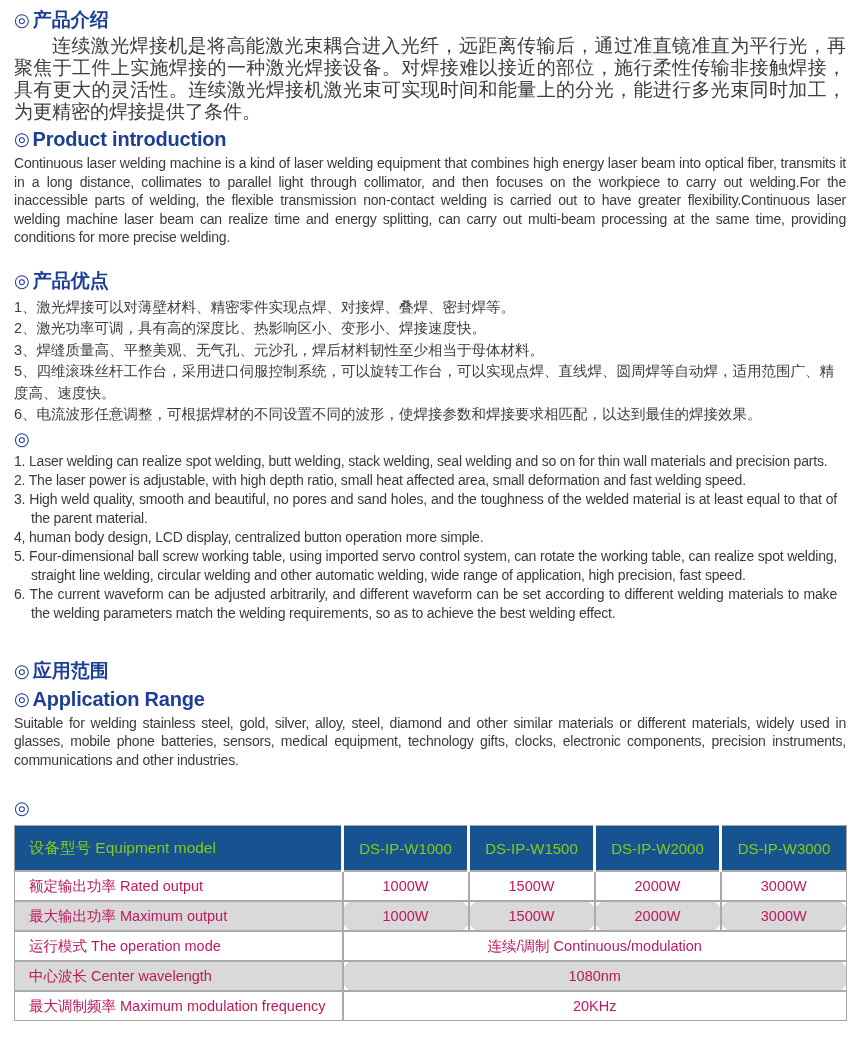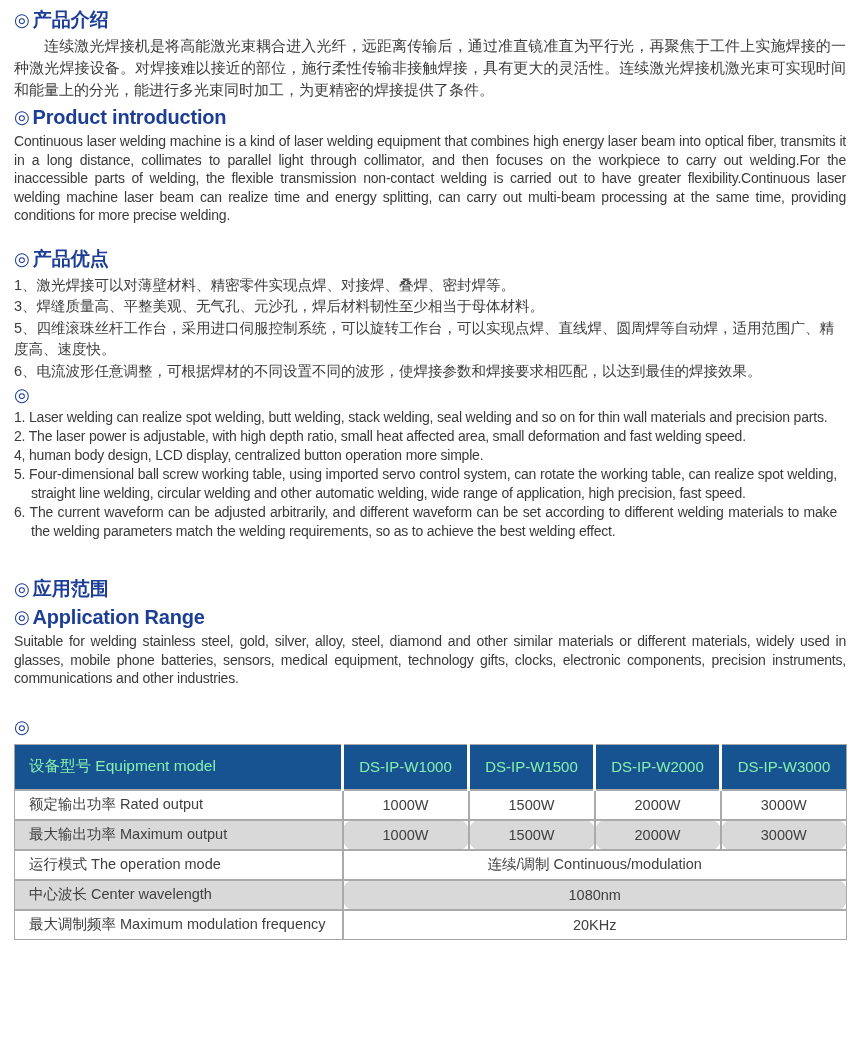--- a/index.html
+++ b/index.html
@@ -23,21 +23,21 @@
   }
   .sec-h .bullet { font-size: 18px; font-weight: normal; line-height: 1; }
   .sec-h.en { font-size: 20px; letter-spacing: -0.2px; }
   .mt22 { margin-top: 22px; }
   .mt36 { margin-top: 36px; }
   .mt30 { margin-top: 30px; }
   .mt4  { margin-top: 4px; }
 
   
   .para { margin: 3px 0 2px 0; text-align: justify; }
-  .cn-para { font-size: 15px; line-height: 22px; }
+  .cn-para { font-size: 19px; line-height: 22px; }
   .cn-para.indent { text-indent: 2em; }
   .en-para { font-size: 14px; line-height: 18.5px; letter-spacing: -0.2px; color: #3a3a3a; }
 
   
   .list { margin: 4px 9px 0 0; }
   .cn-list .item { font-size: 14.5px; line-height: 21.5px; }
   .en-list .item {
     font-size: 14px; line-height: 19px; letter-spacing: -0.2px; color: #3a3a3a;
     padding-left: 17px; text-indent: -17px; text-align: justify;
   }
@@ -47,33 +47,33 @@
     border-collapse: collapse;
     width: 832px;
     margin-top: 8px;
     border: 1px solid #a6a6a6;
     table-layout: fixed;
   }
   table.spec col.c-label { width: 328px; }
   table.spec col.c-model { width: 126px; }
   thead th {
     background: #175291;
-    color: #86efac;
+    color: #84cc16;
     font-weight: normal;
     font-size: 15px;
     height: 44px;
     text-align: center;
     padding: 0;
   }
   thead th.lbl { text-align: left; padding-left: 14px; font-size: 15.5px; }
   thead th + th { border-left: 3px solid #ffffff; }
   tbody td {
     height: 28px;
     font-size: 14.5px;
-    color: #404040;
+    color: #be185d;
     padding: 0 6px;
     border-top: 2px solid #aaaaaa;
   }
   tbody tr.alt td { background: #d9d9d9; }
   tbody td.lbl { text-align: left; padding-left: 14px; }
   tbody td.val { text-align: center; border-left: 2px solid #aaaaaa; border-radius: 11px; }
 </style>
 </head>
 <body>
 
@@ -90,31 +90,33 @@
     <span>Product introduction</span>
   </h2>
   <p class="para en-para">Continuous laser welding machine is a kind of laser welding equipment that combines high energy laser beam into optical fiber, transmits it in a long distance, collimates to parallel light through collimator, and then focuses on the workpiece to carry out welding.For the inaccessible parts of welding, the flexible transmission non-contact welding is carried out to have greater flexibility.Continuous laser welding machine laser beam can realize time and energy splitting, can carry out multi-beam processing at the same time, providing conditions for more precise welding.</p>
 
   <h2 class="sec-h cn mt22">
     <span class="bullet">◎</span>
     <span>产品优点</span>
   </h2>
   <div class="list cn-list">
     <div class="item">1、激光焊接可以对薄壁材料、精密零件实现点焊、对接焊、叠焊、密封焊等。</div>
+    <div class="item">2、激光功率可调，具有高的深度比、热影响区小、变形小、焊接速度快。</div>
     <div class="item">3、焊缝质量高、平整美观、无气孔、元沙孔，焊后材料韧性至少相当于母体材料。</div>
     <div class="item">5、四维滚珠丝杆工作台，采用进口伺服控制系统，可以旋转工作台，可以实现点焊、直线焊、圆周焊等自动焊，适用范围广、精度高、速度快。</div>
     <div class="item">6、电流波形任意调整，可根据焊材的不同设置不同的波形，使焊接参数和焊接要求相匹配，以达到最佳的焊接效果。</div>
   </div>
 
   <h2 class="sec-h en mt4">
     <span class="bullet">◎</span>
   </h2>
   <div class="list en-list">
     <div class="item">1. Laser welding can realize spot welding, butt welding, stack welding, seal welding and so on for thin wall materials and precision parts.</div>
     <div class="item">2. The laser power is adjustable, with high depth ratio, small heat affected area, small deformation and fast welding speed.</div>
+    <div class="item">3. High weld quality, smooth and beautiful, no pores and sand holes, and the toughness of the welded material is at least equal to that of the parent material.</div>
     <div class="item">4, human body design, LCD display, centralized button operation more simple.</div>
     <div class="item">5. Four-dimensional ball screw working table, using imported servo control system, can rotate the working table, can realize spot welding, straight line welding, circular welding and other automatic welding, wide range of application, high precision, fast speed.</div>
     <div class="item">6. The current waveform can be adjusted arbitrarily, and different waveform can be set according to different welding materials to make the welding parameters match the welding requirements, so as to achieve the best welding effect.</div>
   </div>
 
   <h2 class="sec-h cn mt36">
     <span class="bullet">◎</span>
     <span>应用范围</span>
   </h2>
 

